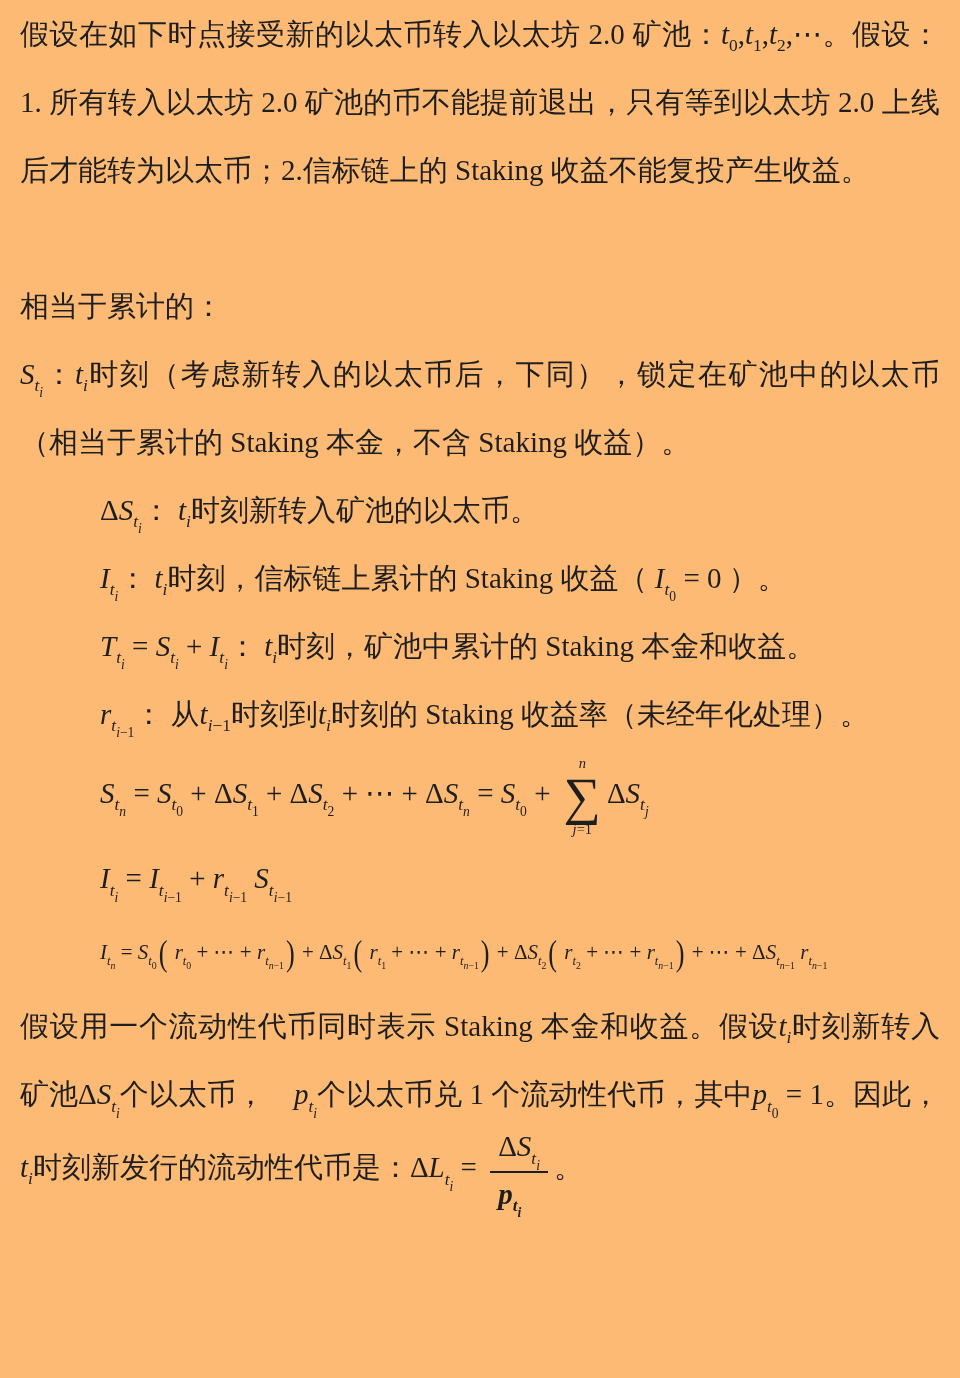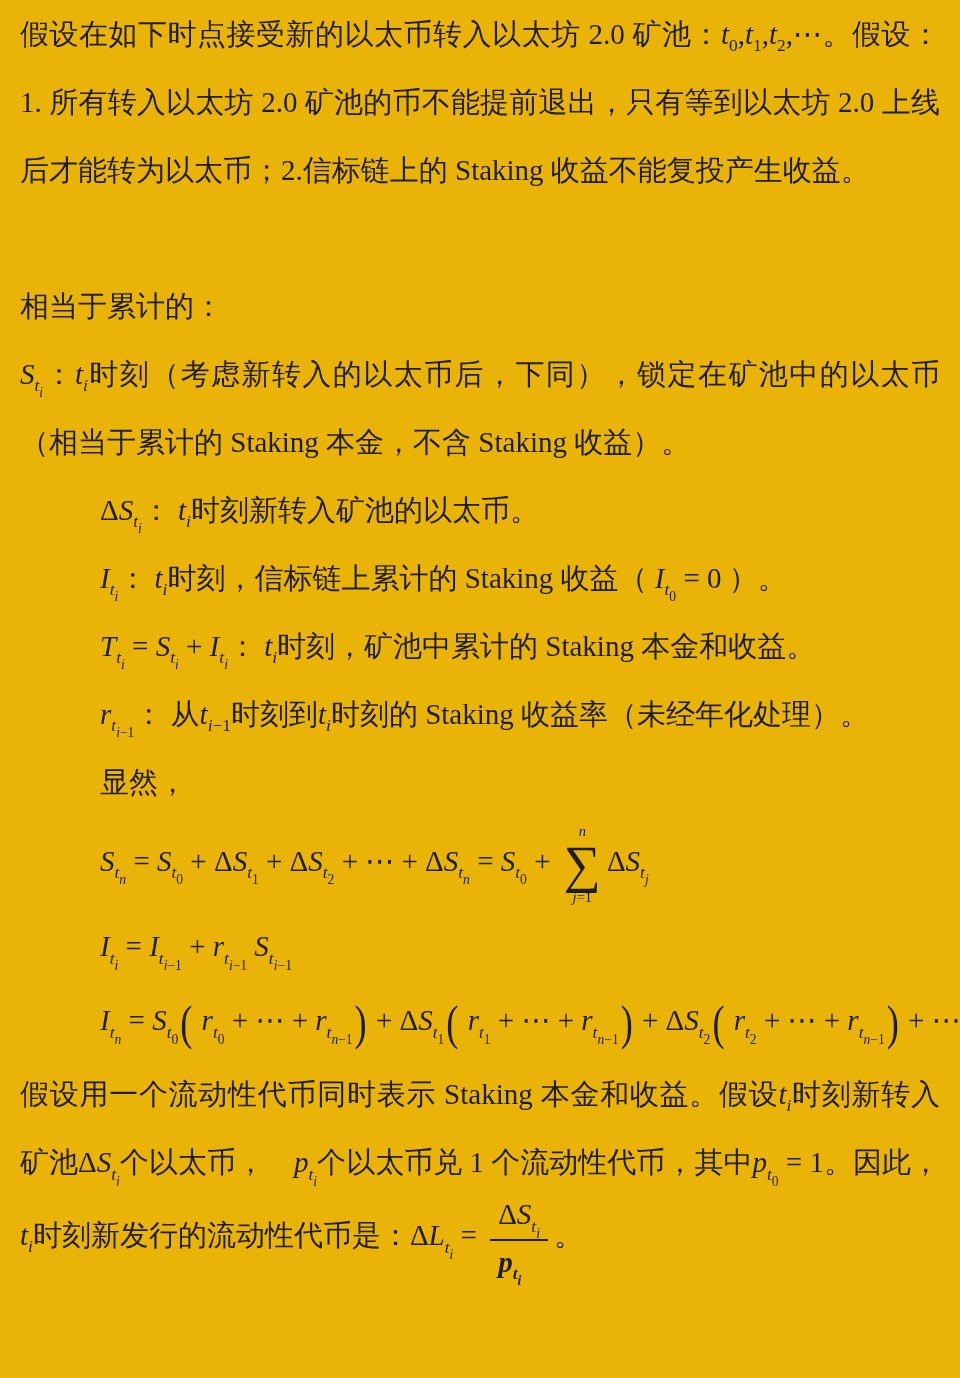--- a/index.html
+++ b/index.html
@@ -13,21 +13,21 @@
     background: #ffffff;
     color: #1e1e1e;
     font-family: "Liberation Serif", "DejaVu Serif", "DejaVu Sans", serif;
     font-size: 29px;
     line-height: 68px;
   }
   .para { text-align: justify; text-align-last: left; }
   .para.indent { padding-left: 80px; }
   .para.space-before { margin-top: 68px; }
   .para.formula { white-space: nowrap; margin: 6px 0; }
-  [data-name="formula-I-expanded"] { font-size: 29px; }
+  [data-name="formula-I-expanded"] { font-size: 21px; }
   .math { white-space: nowrap; }
   .mi { font-style: italic; }
   sub { font-size: 0.60em; line-height: 0; vertical-align: -0.42em; }
   sub sub { font-size: 0.78em; vertical-align: -0.45em; }
   .msum {
     display: inline-flex; flex-direction: column; align-items: center;
     vertical-align: middle; line-height: 1; margin: 0 6px; text-align: center;
   }
   .msum .lim { font-size: 0.50em; line-height: 1.25; }
   .msum .sig { font-size: 1.8em; line-height: 0.92; font-style: normal; }
@@ -39,30 +39,29 @@
   .mfrac .den { display: block; padding: 5px 8px 0; font-weight: bold; }
   .bigp {
     display: inline-block; transform: scaleY(1.35); transform-origin: 50% 50%;
     vertical-align: middle; line-height: 1; font-size: 1.25em; font-weight: 300; padding: 0 2px;
     font-style: normal;
   }
 </style>
 </head>
 <body>
 
-<div class="page" data-name="document-page" style="background: #eab308; color: rgb(30, 30, 30);">
+<div class="page" data-name="document-page" style="background: #fdba74; color: rgb(30, 30, 30);">
   <div data-name="document-body">
       <div class="para" data-name="paragraph-intro"><span class="txt" data-name="text-run">假设在如下时点接受新的以太币转入以太坊 2.0 矿池：</span><span class="math" data-name="math-run"><span class="mi">t</span><sub><span>0</span></sub><span>,</span><span class="mi">t</span><sub><span>1</span></sub><span>,</span><span class="mi">t</span><sub><span>2</span></sub><span>,</span><span>⋯</span></span><span class="txt" data-name="text-run">。假设：1. 所有转入以太坊 2.0 矿池的币不能提前退出，只有等到以太坊 2.0 上线后才能转为以太币；2.信标链上的 Staking 收益不能复投产生收益。</span></div>
       <div class="para space-before" data-name="paragraph-notation-heading"><span class="txt" data-name="text-run">相当于累计的：</span></div>
       <div class="para" data-name="definition-S"><span class="math" data-name="math-run"><span class="mi">S</span><sub><span class="mi">t</span><sub><span class="mi">i</span></sub></sub></span><span class="txt" data-name="text-run">：</span><span class="math" data-name="math-run"><span class="mi">t</span><sub><span class="mi">i</span></sub></span><span class="txt" data-name="text-run">时刻（考虑新转入的以太币后，下同），锁定在矿池中的以太币（相当于累计的 Staking 本金，不含 Staking 收益）。</span></div>
       <div class="para indent" data-name="definition-delta-S"><span class="math" data-name="math-run"><span>Δ</span><span class="mi">S</span><sub><span class="mi">t</span><sub><span class="mi">i</span></sub></sub></span><span class="txt" data-name="text-run">： </span><span class="math" data-name="math-run"><span class="mi">t</span><sub><span class="mi">i</span></sub></span><span class="txt" data-name="text-run">时刻新转入矿池的以太币。</span></div>
       <div class="para indent" data-name="definition-I"><span class="math" data-name="math-run"><span class="mi">I</span><sub><span class="mi">t</span><sub><span class="mi">i</span></sub></sub></span><span class="txt" data-name="text-run">： </span><span class="math" data-name="math-run"><span class="mi">t</span><sub><span class="mi">i</span></sub></span><span class="txt" data-name="text-run">时刻，信标链上累计的 Staking 收益（ </span><span class="math" data-name="math-run"><span class="mi">I</span><sub><span class="mi">t</span><sub><span>0</span></sub></sub><span> </span><span>=</span><span> </span><span>0</span></span><span class="txt" data-name="text-run"> ）。</span></div>
       <div class="para indent" data-name="definition-T"><span class="math" data-name="math-run"><span class="mi">T</span><sub><span class="mi">t</span><sub><span class="mi">i</span></sub></sub><span> </span><span>=</span><span> </span><span class="mi">S</span><sub><span class="mi">t</span><sub><span class="mi">i</span></sub></sub><span> </span><span>+</span><span> </span><span class="mi">I</span><sub><span class="mi">t</span><sub><span class="mi">i</span></sub></sub></span><span class="txt" data-name="text-run">： </span><span class="math" data-name="math-run"><span class="mi">t</span><sub><span class="mi">i</span></sub></span><span class="txt" data-name="text-run">时刻，矿池中累计的 Staking 本金和收益。</span></div>
       <div class="para indent" data-name="definition-r"><span class="math" data-name="math-run"><span class="mi">r</span><sub><span class="mi">t</span><sub><span class="mi">i</span><span>−</span><span>1</span></sub></sub></span><span class="txt" data-name="text-run">： 从</span><span class="math" data-name="math-run"><span class="mi">t</span><sub><span class="mi">i</span><span>−</span><span>1</span></sub></span><span class="txt" data-name="text-run">时刻到</span><span class="math" data-name="math-run"><span class="mi">t</span><sub><span class="mi">i</span></sub></span><span class="txt" data-name="text-run">时刻的 Staking 收益率（未经年化处理）。</span></div>
-      <div class="para indent" data-name="paragraph-obviously"><span class="txt" data-name="text-run">显然，</span></div>
       <div class="para formula indent" data-name="formula-S-sum"><span class="math" data-name="math-run"><span class="mi">S</span><sub><span class="mi">t</span><sub><span class="mi">n</span></sub></sub><span> </span><span>=</span><span> </span><span class="mi">S</span><sub><span class="mi">t</span><sub><span>0</span></sub></sub><span> </span><span>+</span><span> </span><span>Δ</span><span class="mi">S</span><sub><span class="mi">t</span><sub><span>1</span></sub></sub><span> </span><span>+</span><span> </span><span>Δ</span><span class="mi">S</span><sub><span class="mi">t</span><sub><span>2</span></sub></sub><span> </span><span>+</span><span> </span><span>⋯</span><span> </span><span>+</span><span> </span><span>Δ</span><span class="mi">S</span><sub><span class="mi">t</span><sub><span class="mi">n</span></sub></sub><span> </span><span>=</span><span> </span><span class="mi">S</span><sub><span class="mi">t</span><sub><span>0</span></sub></sub><span> </span><span>+</span><span> </span><span class="msum" data-name="summation-symbol">
             <span class="lim"><span class="mi">n</span></span>
             <span class="sig">∑</span>
             <span class="lim"><span class="mi">j</span><span>=</span><span>1</span></span>
           </span><span>Δ</span><span class="mi">S</span><sub><span class="mi">t</span><sub><span class="mi">j</span></sub></sub></span></div>
       <div class="para formula indent" data-name="formula-I-recursive"><span class="math" data-name="math-run"><span class="mi">I</span><sub><span class="mi">t</span><sub><span class="mi">i</span></sub></sub><span> </span><span>=</span><span> </span><span class="mi">I</span><sub><span class="mi">t</span><sub><span class="mi">i</span><span>−</span><span>1</span></sub></sub><span> </span><span>+</span><span> </span><span class="mi">r</span><sub><span class="mi">t</span><sub><span class="mi">i</span><span>−</span><span>1</span></sub></sub><span> </span><span class="mi">S</span><sub><span class="mi">t</span><sub><span class="mi">i</span><span>−</span><span>1</span></sub></sub></span></div>
       <div class="para formula indent" data-name="formula-I-expanded"><span class="math" data-name="math-run"><span class="mi">I</span><sub><span class="mi">t</span><sub><span class="mi">n</span></sub></sub><span> </span><span>=</span><span> </span><span class="mi">S</span><sub><span class="mi">t</span><sub><span>0</span></sub></sub><span class="bigp" data-name="big-left-paren">(</span><span> </span><span class="mi">r</span><sub><span class="mi">t</span><sub><span>0</span></sub></sub><span> </span><span>+</span><span> </span><span>⋯</span><span> </span><span>+</span><span> </span><span class="mi">r</span><sub><span class="mi">t</span><sub><span class="mi">n</span><span>−</span><span>1</span></sub></sub><span class="bigp" data-name="big-right-paren">)</span><span> </span><span>+</span><span> </span><span>Δ</span><span class="mi">S</span><sub><span class="mi">t</span><sub><span>1</span></sub></sub><span class="bigp" data-name="big-left-paren">(</span><span> </span><span class="mi">r</span><sub><span class="mi">t</span><sub><span>1</span></sub></sub><span> </span><span>+</span><span> </span><span>⋯</span><span> </span><span>+</span><span> </span><span class="mi">r</span><sub><span class="mi">t</span><sub><span class="mi">n</span><span>−</span><span>1</span></sub></sub><span class="bigp" data-name="big-right-paren">)</span><span> </span><span>+</span><span> </span><span>Δ</span><span class="mi">S</span><sub><span class="mi">t</span><sub><span>2</span></sub></sub><span class="bigp" data-name="big-left-paren">(</span><span> </span><span class="mi">r</span><sub><span class="mi">t</span><sub><span>2</span></sub></sub><span> </span><span>+</span><span> </span><span>⋯</span><span> </span><span>+</span><span> </span><span class="mi">r</span><sub><span class="mi">t</span><sub><span class="mi">n</span><span>−</span><span>1</span></sub></sub><span class="bigp" data-name="big-right-paren">)</span><span> </span><span>+</span><span> </span><span>⋯</span><span> </span><span>+</span><span> </span><span>Δ</span><span class="mi">S</span><sub><span class="mi">t</span><sub><span class="mi">n</span><span>−</span><span>1</span></sub></sub><span> </span><span class="mi">r</span><sub><span class="mi">t</span><sub><span class="mi">n</span><span>−</span><span>1</span></sub></sub></span></div>
       <div class="para" data-name="paragraph-liquidity-token"><span class="txt" data-name="text-run">假设用一个流动性代币同时表示 Staking 本金和收益。假设</span><span class="math" data-name="math-run"><span class="mi">t</span><sub><span class="mi">i</span></sub></span><span class="txt" data-name="text-run">时刻新转入矿池</span><span class="math" data-name="math-run"><span>Δ</span><span class="mi">S</span><sub><span class="mi">t</span><sub><span class="mi">i</span></sub></sub></span><span class="txt" data-name="text-run">个以太币，　</span><span class="math" data-name="math-run"><span class="mi">p</span><sub><span class="mi">t</span><sub><span class="mi">i</span></sub></sub></span><span class="txt" data-name="text-run">个以太币兑 1 个流动性代币，其中</span><span class="math" data-name="math-run"><span class="mi">p</span><sub><span class="mi">t</span><sub><span>0</span></sub></sub><span> </span><span>=</span><span> </span><span>1</span></span><span class="txt" data-name="text-run">。因此，</span><span class="math" data-name="math-run"><span class="mi">t</span><sub><span class="mi">i</span></sub></span><span class="txt" data-name="text-run">时刻新发行的流动性代币是：</span><span class="math" data-name="math-run"><span>Δ</span><span class="mi">L</span><sub><span class="mi">t</span><sub><span class="mi">i</span></sub></sub><span> </span><span>=</span><span> </span><span class="mfrac" data-name="fraction"><span class="num"><span>Δ</span><span class="mi">S</span><sub><span class="mi">t</span><sub><span class="mi">i</span></sub></sub></span><span class="den"><span class="mi">p</span><sub><span class="mi">t</span><sub><span class="mi">i</span></sub></sub></span></span></span><span class="txt" data-name="text-run">。</span></div>
     </div>
 </div>

